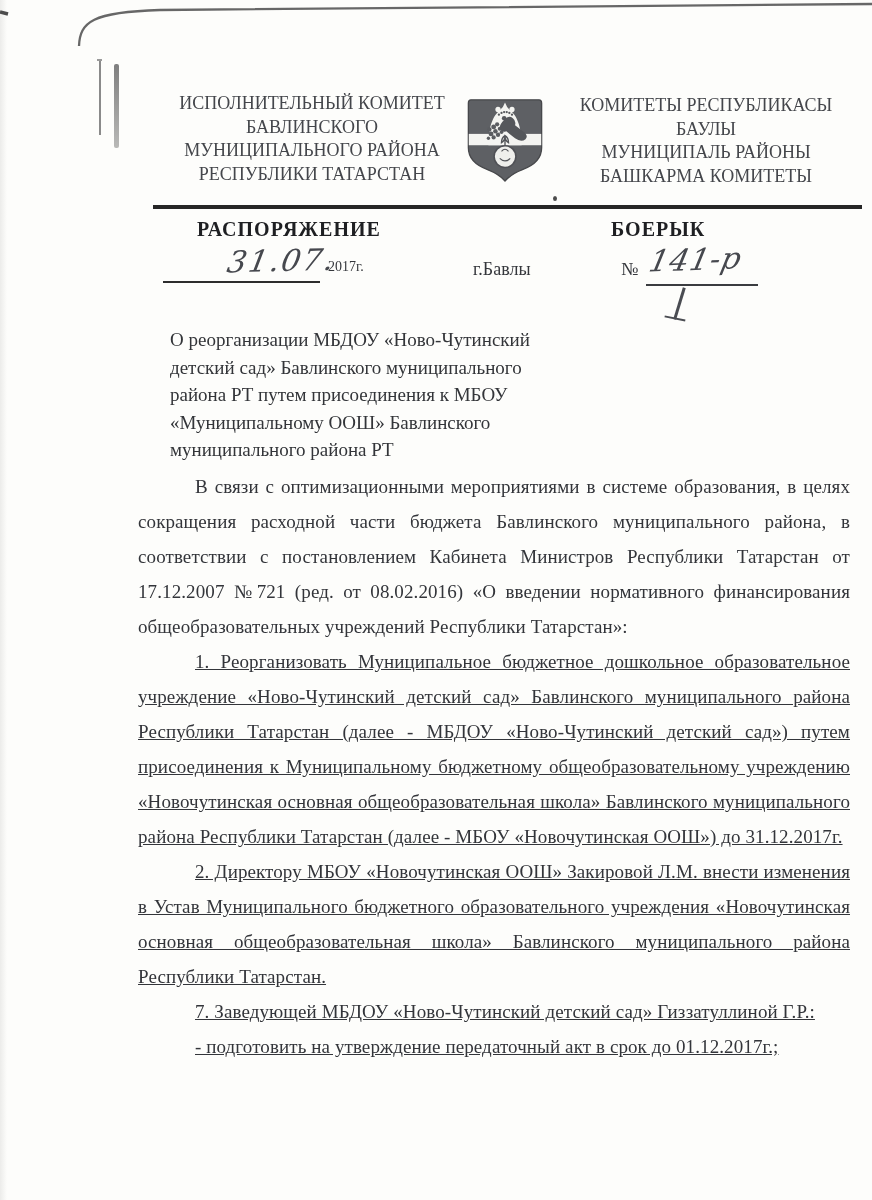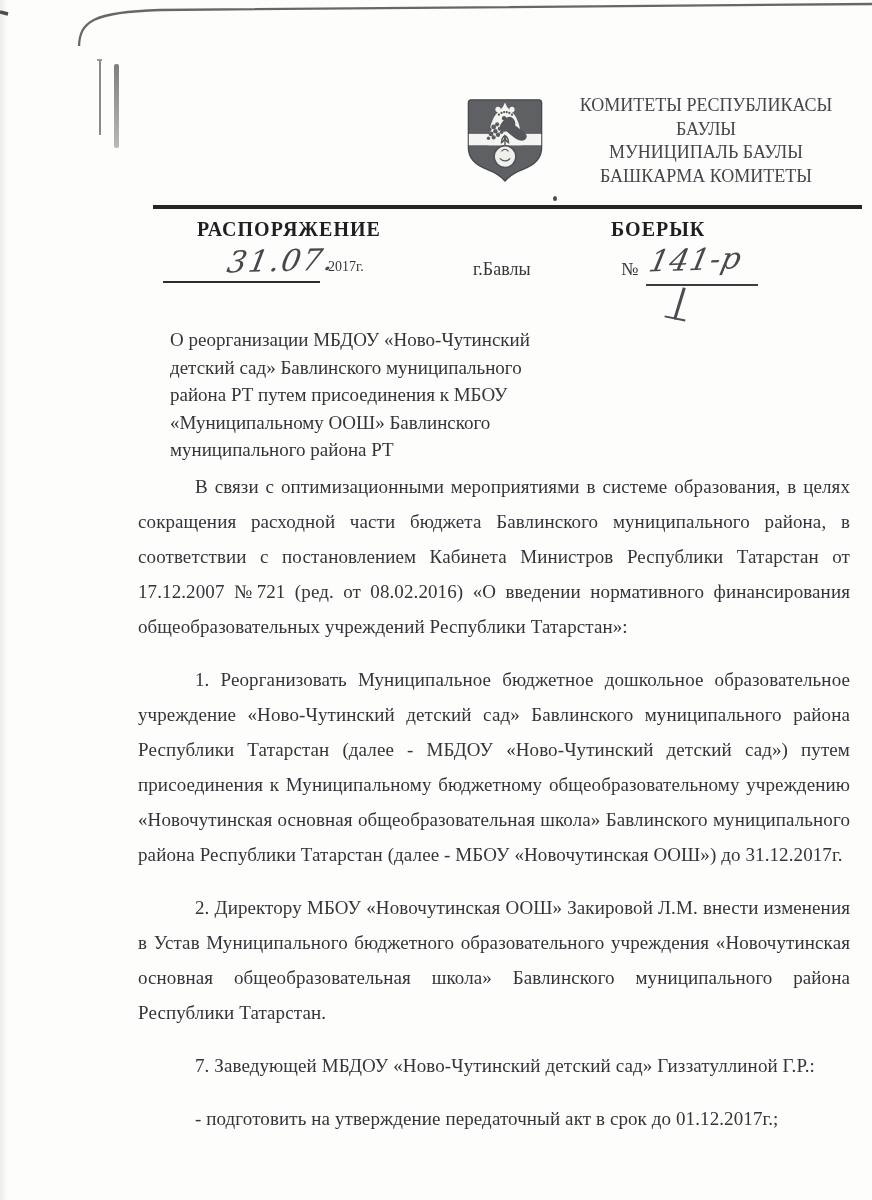--- a/index.html
+++ b/index.html
@@ -38,35 +38,41 @@
   .num-underline { position:absolute; left:646px; top:284px; width:112px; height:2px; background:#3a3c40; }
   .num-flourish { position:absolute; left:678px; top:287px; width:2.5px; height:33px; background:#4a4c52; transform:rotate(17deg); }
   .num-flourish:after { content:""; position:absolute; left:-9px; top:31px; width:21px; height:2px; background:#4a4c52; transform:rotate(-6deg); }
   
   .subject { position:absolute; left:170px; top:326px; width:440px;
     font-size:19px; line-height:27.5px; color:#333539; }
   
   .body-text { position:absolute; left:138px; top:469px; width:712px;
     font-size:19px; line-height:35px; text-align:justify; color:#33353a; letter-spacing:0.1px; }
   .body-text p { margin:0; text-indent:57px; }
-  .body-text p + p { margin-top:18px; }
+  .body-text p + p { margin-top:0;text-decoration:underline; }
 </style>
 </head>
 <body>
 
 <div class="sheet">
 
   <svg class="edge-svg" width="872" height="60" viewBox="0 0 872 60">
     <path d="M79,46 C80,22 92,12 160,10 L872,4" stroke="#565656" stroke-width="2.3" fill="none" opacity="0.9"></path>
     <path d="M0,12 L8,14" stroke="#4c4c4c" stroke-width="3.5" fill="none"></path>
   </svg>
   <div class="pen-mark-1"></div>
   <div class="pen-mark-2"></div>
   <div class="rule-dot"></div>
 
+  <div class="org-left">
+    <div>ИСПОЛНИТЕЛЬНЫЙ КОМИТЕТ</div>
+    <div>БАВЛИНСКОГО</div>
+    <div>МУНИЦИПАЛЬНОГО РАЙОНА</div>
+    <div>РЕСПУБЛИКИ ТАТАРСТАН</div>
+  </div>
 
   <svg class="emblem" viewBox="0 0 94 102">
     <path d="M8,5 H86 Q89,5 89,9 V60 Q89,77 67,85 Q54,90 47,98 Q40,90 27,85 Q5,77 5,60 V9 Q5,5 8,5 Z" fill="#5e6064" stroke="#47484b" stroke-width="1.5"></path>
     <rect x="5.5" y="44" width="83" height="13" fill="#f4f4f1"></rect>
     <path d="M28,57 C28,34 34,23 41,17 Q45,14 47,8 Q49,14 53,17 C60,23 66,34 66,57 Z" fill="#f4f4f1"></path>
     <circle cx="39" cy="16" r="3" fill="#f4f4f1"></circle>
     <circle cx="55" cy="16" r="3" fill="#f4f4f1"></circle>
     <g fill="#55575b">
       <circle cx="40" cy="22" r="1.3"></circle>
         <circle cx="43" cy="20" r="1.3"></circle>
@@ -91,21 +97,21 @@
     <circle cx="46" cy="26" r="2.6" fill="#55575b"></circle>
     <path d="M47,46 q-4,2.5 -4,8 q4,-2.5 4,-8 q4,2.5 4,8 q-4,-2.5 -4,-8 M47,46 V58" stroke="#54565a" stroke-width="1.6" fill="none"></path>
     <circle cx="47" cy="70" r="12.5" fill="#efefec" stroke="#505156" stroke-width="1.8"></circle>
     <path d="M41,72 q6,6 12,0" stroke="#55575b" stroke-width="1.4" fill="none"></path>
     <path d="M43,64 q4,-5 8,0" stroke="#55575b" stroke-width="1.2" fill="none"></path>
   </svg>
 
   <div class="org-right">
     <div>КОМИТЕТЫ РЕСПУБЛИКАСЫ</div>
     <div>БАУЛЫ</div>
-    <div>МУНИЦИПАЛЬ БАУЛЫ</div>
+    <div>МУНИЦИПАЛЬ РАЙОНЫ</div>
     <div>БАШКАРМА КОМИТЕТЫ</div>
   </div>
 
   <div class="rule"></div>
 
   <div class="title-ru">РАСПОРЯЖЕНИЕ</div>
   <div class="title-tt">БОЕРЫК</div>
 
   <div class="hw-date hand">31.07.</div>
   <div class="date-underline"></div>

